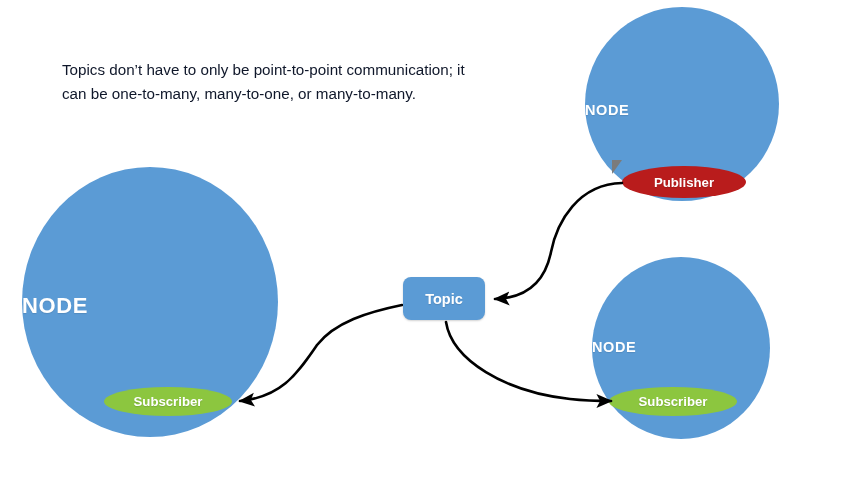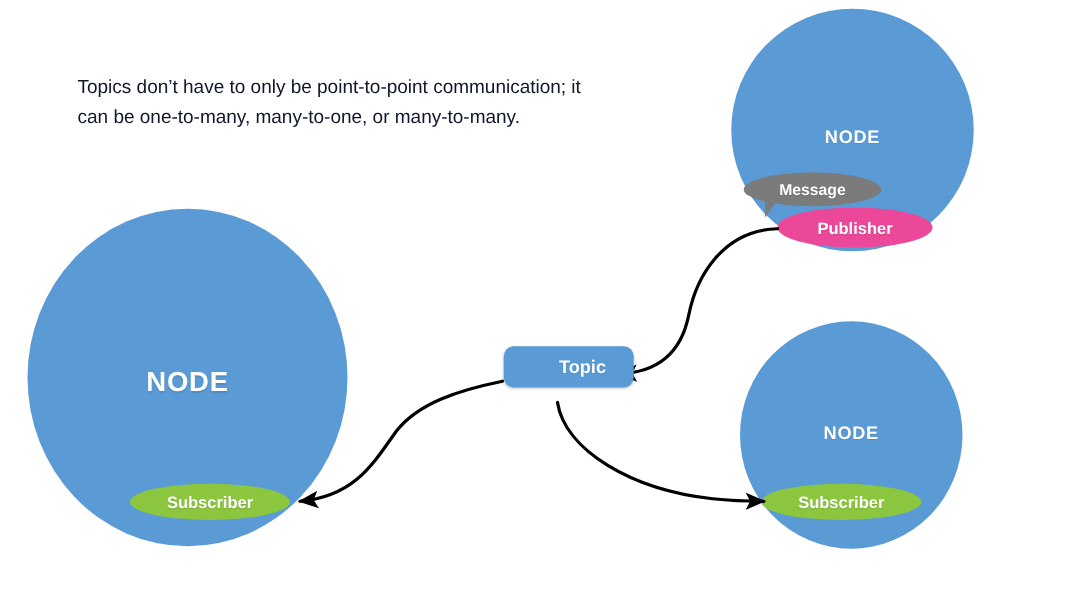--- a/index.html
+++ b/index.html
@@ -51,21 +51,21 @@
     left: 592px;
     top: 257px;
     width: 178px;
     height: 182px;
   }
 
   .node-label {
     position: absolute;
     color: #ffffff;
     font-weight: bold;
-    text-align: center;
+    text-align: left;
     letter-spacing: 0.6px;
     text-shadow: 0 1px 1px rgba(0,0,0,0.10);
   }
   #node-left-label {
     left: 22px;
     top: 293px;
     width: 256px;
     font-size: 22px;
   }
   #node-top-right-label {
@@ -105,21 +105,21 @@
     top: 387px;
     width: 128px;
     height: 29px;
     background: #8CC63F;
   }
   #publisher-pill {
     left: 622px;
     top: 166px;
     width: 124px;
     height: 32px;
-    background: #ec4899;
+    background: #b91c1c;
   }
   #message-pill {
     left: 595px;
     top: 138px;
     width: 110px;
     height: 27px;
     background: #7B7B7B;
     font-size: 12.6px;
     z-index: 2;
   }
@@ -135,33 +135,32 @@
     border-bottom: 14px solid transparent;
     z-index: 1;
   }
 
   
   #topic-box {
     position: absolute;
     left: 403px;
     top: 277px;
     width: 82px;
-    height: 33px;
+    height: 43px;
     border-radius: 8px;
     background: #5B9BD5;
     display: flex;
     align-items: center;
     justify-content: center;
     color: #ffffff;
     font-weight: bold;
     font-size: 14.5px;
     box-shadow: 0 1px 2px rgba(0,0,0,0.18);
     text-shadow: 0 1px 1px rgba(0,0,0,0.12);
     z-index: 3;
-    padding-left: 22px;
   }
 
   
   #arrows {
     position: absolute;
     left: 0;
     top: 0;
     width: 854px;
     height: 480px;
     pointer-events: none;
@@ -185,21 +184,20 @@
   <div id="node-left" class="node-circle"></div>
   <div id="node-left-label" class="node-label">NODE</div>
 
   <div id="node-top-right" class="node-circle"></div>
   <div id="node-top-right-label" class="node-label">NODE</div>
 
   <div id="node-bottom-right" class="node-circle"></div>
   <div id="node-bottom-right-label" class="node-label">NODE</div>
 
   <div id="message-tail"></div>
-  <div id="message-pill" class="pill">Message</div>
 
   <div id="publisher-pill" class="pill">Publisher</div>
 
   <div id="subscriber-left" class="pill">Subscriber</div>
 
   <div id="subscriber-bottom-right" class="pill">Subscriber</div>
 
   <div id="topic-box">Topic</div>
 
   <svg id="arrows" viewBox="0 0 854 480">

